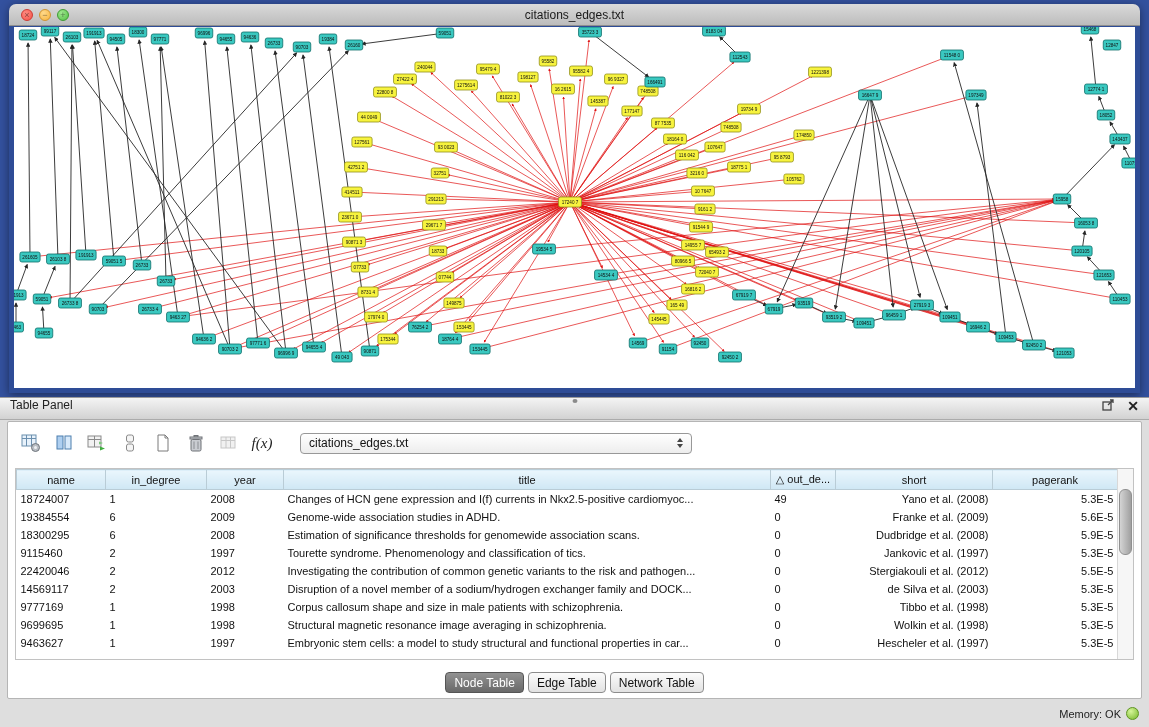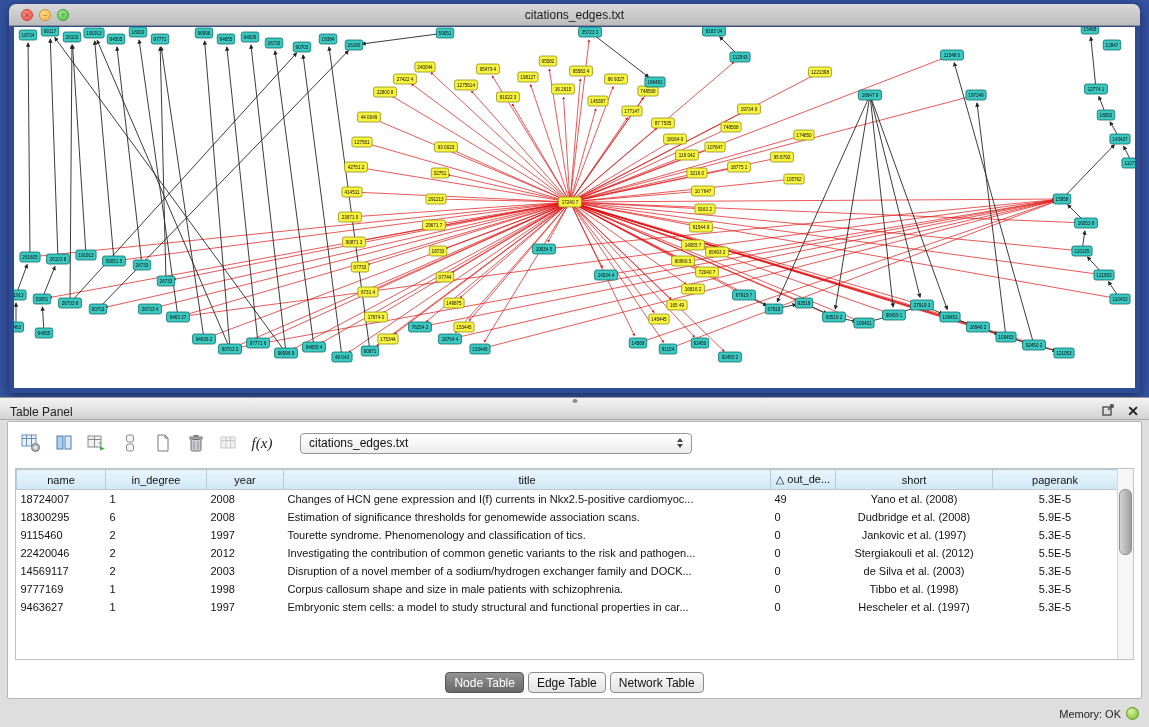--- a/index.html
+++ b/index.html
@@ -17,21 +17,21 @@
          align-items:center;justify-content:center;font-size:9px;line-height:1;color:rgba(0,0,0,.45);}
   .l-close{background:radial-gradient(circle at 35% 30%,#ff8a80,#f4534a);border:1px solid #ce3a32;}
   .l-min{background:radial-gradient(circle at 35% 30%,#ffd98a,#f8b43c);border:1px solid #d09430;}
   .l-zoom{background:radial-gradient(circle at 35% 30%,#9fe88f,#53bf45);border:1px solid #3e9c33;}
   .canvas{position:absolute;left:5px;right:5px;top:23px;bottom:5px;background:#fff;overflow:hidden;}
   svg.net{display:block;width:100%;height:100%;}
   
   .table-panel{position:absolute;left:0;top:397px;width:1149px;height:330px;background:#dedede;}
   .panel-header{position:relative;height:23px;background:linear-gradient(#f4f4f4,#d2d2d2);
                 border-top:1px solid #9a9a9a;border-bottom:1px solid #ababab;display:flex;
-                align-items:flex-end;padding:0 10px;font-size:12px;color:#222;box-sizing:border-box;}
+                align-items:flex-start;padding:0 10px;font-size:12px;color:#222;box-sizing:border-box;}
   .splitter-dot{position:absolute;left:50%;top:1px;transform:translateX(-50%);width:5px;height:4px;
                 border-radius:50%;background:#8b8b8b;}
   .header-actions{margin-left:auto;display:flex;gap:12px;align-items:center;}
   .close-x{font-size:14px;font-weight:bold;color:#222;line-height:1;}
   .panel-body{position:absolute;left:7px;right:7px;top:24px;bottom:28px;background:#ffffff;
               border:1px solid #b5b5b5;border-radius:2px;}
   .toolbar{height:42px;display:flex;align-items:center;padding:0 10px;}
   .tool-btn{width:26px;height:26px;margin-right:7px;display:flex;align-items:center;justify-content:center;border-radius:4px;}
   .fx{font-style:italic;font-family:"Liberation Serif",serif;font-size:15px;color:#222;}
   .combo{margin-left:18px;width:392px;height:21px;background:linear-gradient(#ffffff,#ededed);
@@ -39,21 +39,21 @@
          font-size:12px;color:#111;box-sizing:border-box;}
   .combo-arrows{margin-left:auto;display:flex;flex-direction:column;align-items:center;gap:2px;}
   .arr-up{width:0;height:0;border-left:3.5px solid transparent;border-right:3.5px solid transparent;border-bottom:4px solid #444;}
   .arr-dn{width:0;height:0;border-left:3.5px solid transparent;border-right:3.5px solid transparent;border-top:4px solid #444;}
   .table-wrap{position:absolute;left:7px;right:7px;top:46px;height:190px;background:#fff;border:1px solid #c2c2c2;overflow:hidden;}
   table.tbl{table-layout:fixed;border-collapse:collapse;width:calc(100% - 15px);font-size:11px;color:#111;}
   table.tbl th{height:19px;font-weight:normal;background:linear-gradient(#eaf6fd,#cfe7f4);
                border:1px solid #b9ccd6;padding:0 0;overflow:hidden;white-space:nowrap;text-align:center;}
   table.tbl td{height:16px;padding:1px 4px;overflow:hidden;white-space:nowrap;}
   .c0{width:88px}.c1{width:100px}.c2{width:76px}.c3{width:486px}.c4{width:64px}.c5{width:156px}
-  td.c5,td.c6{text-align:center;}
+  td.c5,td.c6{text-align:right;}
   .vscroll{position:absolute;top:0;right:0;bottom:0;width:15px;background:#f6f6f6;border-left:1px solid #d8d8d8;}
   .vthumb{position:absolute;left:1px;top:20px;width:11px;height:64px;border-radius:6px;
           background:linear-gradient(90deg,#d4d4d4,#a0a0a0);border:1px solid #909090;}
   .tabbar{position:absolute;left:0;right:0;bottom:5px;display:flex;justify-content:center;gap:4px;}
   .tab{height:21px;padding:0 8px;display:flex;align-items:center;font-size:12px;border:1px solid #8c8c8c;
        border-radius:4px;background:linear-gradient(#fbfbfb,#e2e2e2);color:#111;box-sizing:border-box;}
   .tab.selected{background:linear-gradient(#929292,#696969);color:#fff;border-color:#555;}
   .memory{position:absolute;right:10px;bottom:7px;display:flex;align-items:center;gap:5px;font-size:11px;color:#222;margin-top:46px;}
   .led{width:11px;height:11px;border-radius:50%;background:radial-gradient(circle at 35% 30%,#d6f59a,#76b82a);border:1px solid #5d9420;}
 </style>
@@ -872,20 +872,29 @@
               <tr>
                 <td class="c0">18724007</td>
                 <td class="c1">1</td>
                 <td class="c2">2008</td>
                 <td class="c3">Changes of HCN gene expression and I(f) currents in Nkx2.5-positive cardiomyoc...</td>
                 <td class="c4">49</td>
                 <td class="c5">Yano et al. (2008)</td>
                 <td class="c6">5.3E-5</td>
               </tr>
               <tr>
+                <td class="c0">19384554</td>
+                <td class="c1">6</td>
+                <td class="c2">2009</td>
+                <td class="c3">Genome-wide association studies in ADHD.</td>
+                <td class="c4">0</td>
+                <td class="c5">Franke et al. (2009)</td>
+                <td class="c6">5.6E-5</td>
+              </tr>
+              <tr>
                 <td class="c0">18300295</td>
                 <td class="c1">6</td>
                 <td class="c2">2008</td>
                 <td class="c3">Estimation of significance thresholds for genomewide association scans.</td>
                 <td class="c4">0</td>
                 <td class="c5">Dudbridge et al. (2008)</td>
                 <td class="c6">5.9E-5</td>
               </tr>
               <tr>
                 <td class="c0">9115460</td>
@@ -917,20 +926,29 @@
               <tr>
                 <td class="c0">9777169</td>
                 <td class="c1">1</td>
                 <td class="c2">1998</td>
                 <td class="c3">Corpus callosum shape and size in male patients with schizophrenia.</td>
                 <td class="c4">0</td>
                 <td class="c5">Tibbo et al. (1998)</td>
                 <td class="c6">5.3E-5</td>
               </tr>
               <tr>
+                <td class="c0">9699695</td>
+                <td class="c1">1</td>
+                <td class="c2">1998</td>
+                <td class="c3">Structural magnetic resonance image averaging in schizophrenia.</td>
+                <td class="c4">0</td>
+                <td class="c5">Wolkin et al. (1998)</td>
+                <td class="c6">5.3E-5</td>
+              </tr>
+              <tr>
                 <td class="c0">9463627</td>
                 <td class="c1">1</td>
                 <td class="c2">1997</td>
                 <td class="c3">Embryonic stem cells: a model to study structural and functional properties in car...</td>
                 <td class="c4">0</td>
                 <td class="c5">Hescheler et al. (1997)</td>
                 <td class="c6">5.3E-5</td>
               </tr>
             </tbody>
         </table>

